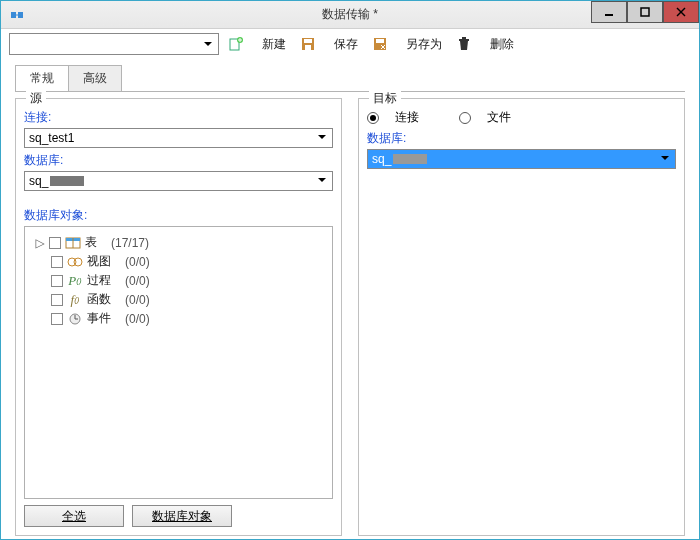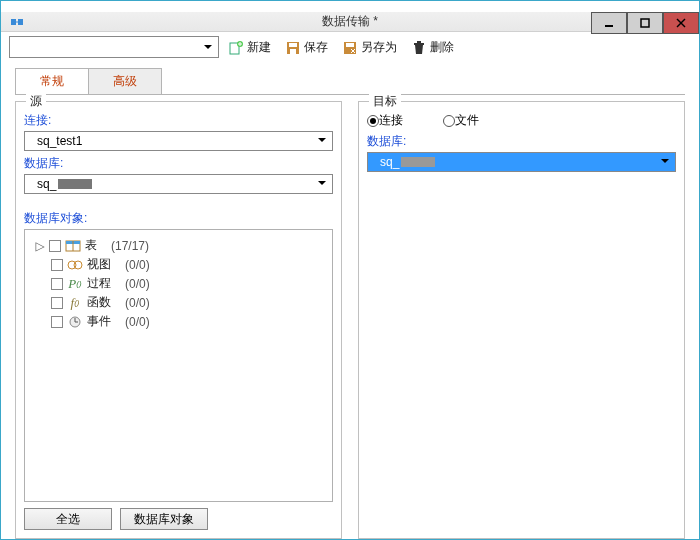--- a/index.html
+++ b/index.html
@@ -1,55 +1,55 @@
 <!DOCTYPE html>
 <html><head>
 <meta charset="utf-8">
 <style>
 * { box-sizing: border-box; margin: 0; padding: 0; font-family: "Microsoft YaHei", sans-serif; font-size: 12px; }
 body { background: #fff; width: 700px; height: 540px; overflow: hidden; border: 1px solid #3aa7c9; }
-.titlebar { height: 20px; background: linear-gradient(#f0f0f0,#e8e8e8); border-bottom: 1px solid #d0d0d0; display: flex; align-items: center; position: relative; margin-top: 11px; }
+.titlebar { height: 28px; background: linear-gradient(#f0f0f0,#e8e8e8); border-bottom: 1px solid #d0d0d0; display: flex; align-items: center; position: relative; }
 .titlebar .tb-icon { width: 20px; height: 20px; margin-left: 6px; display:flex; align-items:center; justify-content:center; }
 .titlebar .title { position:absolute; left:50%; transform:translateX(-50%); color:#333; }
 .win-controls { position:absolute; right:0; top:0; display:flex; }
 .win-btn { width:36px; height:22px; border:1px solid #555; display:flex; align-items:center; justify-content:center; background:#d9d9d9; margin:0; }
 .win-btn.min { background:#d0d0d0; }
 .win-btn.max { background:#d0d0d0; }
 .win-btn.close { background:#c8504f; color:#000; }
 .win-btn svg { pointer-events:none; }
 .toolbar { height: 30px; background:#fff; display:flex; align-items:center; padding:4px 8px; gap:4px; }
 .profile-select { width:210px; height:22px; border:1px solid #888; background:#fff; position:relative; display:flex; align-items:center; }
 .profile-select::after { content:""; position:absolute; right:6px; top:8px; border:4px solid transparent; border-top-color:#000; }
-.tb-btn { display:flex; align-items:flex-end; gap:3px; padding:2px 5px; color:#222; cursor:pointer; }
+.tb-btn { display:flex; align-items:center; gap:18px; padding:2px 5px; color:#222; cursor:pointer; }
 .tb-btn .ico { width:16px; height:16px; display:flex; align-items:center; justify-content:center; }
 .tabs { display:flex; padding:6px 14px 0 14px; gap:0; }
-.tab { padding:4px 24px; border:1px solid #b4b4b4; background:#ededed; border-bottom:none; color:#c2410c; cursor:pointer;font-family:Liberation Mono, monospace; }
+.tab { padding:4px 14px; border:1px solid #b4b4b4; background:#ededed; border-bottom:none; color:#404040; cursor:pointer;font-family:Liberation Mono, monospace; }
 .tab.active { background:#fff; border-top:1px solid #b4b4b4; }
 .tab + .tab { margin-left:-1px; }
 .tab-strip-line { border-bottom:1px solid #b4b4b4; margin:0 14px; }
 .content { display:flex; padding:6px 14px 8px 14px; gap:16px; height:452px; }
 .panel { flex:1; border:1px solid #c0c0c0; padding:6px 8px 8px 8px; display:flex; flex-direction:column; position:relative; }
 .panel-title { position:absolute; top:-9px; left:10px; background:#fff; padding:0 4px; color:#222; }
 .lbl { color:#1d4ed8; margin-top:4px; margin-bottom:2px; }
-.combo { width:100%; height:20px; border:1px solid #888; background:#fff; position:relative; padding-left:12px; display:flex; align-items:center; }
+.combo { width:100%; height:20px; border:1px solid #888; background:#fff; position:relative; padding-left:4px; display:flex; align-items:center; }
 .combo::after { content:""; position:absolute; right:6px; top:6px; border:4px solid transparent; border-top-color:#000; }
 .combo.highlight { background:#3399ff; color:#fff; }
 .combo .obscure { display:inline-block; width:34px; height:10px; background:#777; margin-left:2px; }
 .obj-header { margin-top:16px; margin-bottom:2px; }
 .tree { flex:1; border:1px solid #b0b0b0; background:#fff; overflow:auto; padding:6px 4px; }
 .row { display:flex; align-items:center; gap:4px; padding:1px 0 1px 6px; color:#222; }
 .row .twisty { width:10px; height:10px; display:flex; align-items:center; justify-content:center; color:#666; }
 .row .cb { width:12px; height:12px; border:1px solid #888; background:#fff; }
 .row .ico { width:16px; height:14px; display:flex; align-items:center; justify-content:center; }
 .row .count { color:#555; margin-left:10px; }
 .row.child { padding-left:22px; }
 .btnbar { display:flex; gap:8px; margin-top:6px; }
-.btnbar .btn { flex:0 0 auto; width:88px; height:22px; border:1px solid #8a8a8a; background:linear-gradient(#f6f6f6,#e4e4e4); display:flex; align-items:center; justify-content:center; cursor:pointer; }
+.btnbar .btn { flex:0 0 auto; width:100px; height:22px; border:1px solid #8a8a8a; background:linear-gradient(#f6f6f6,#e4e4e4); display:flex; align-items:center; justify-content:center; cursor:pointer;text-decoration:underline; }
 .radios { display:flex; align-items:center; gap:40px; margin-top:4px; }
-.radio { display:flex; align-items:center; gap:0; }
+.radio { display:flex; align-items:center; gap:16px; }
 .radio .dot { width:12px; height:12px; border:1px solid #555; border-radius:50%; display:flex; align-items:center; justify-content:center; background:#fff; }
 .radio .dot.checked::after { content:""; width:6px; height:6px; background:#000; border-radius:50%; }
 </style>
 </head>
 <body>
 
 <div class="titlebar">
   <span class="tb-icon">
     <svg width="16" height="16">
         <rect x="2" y="5" width="5" height="6" fill="#3a8bd8"></rect>

